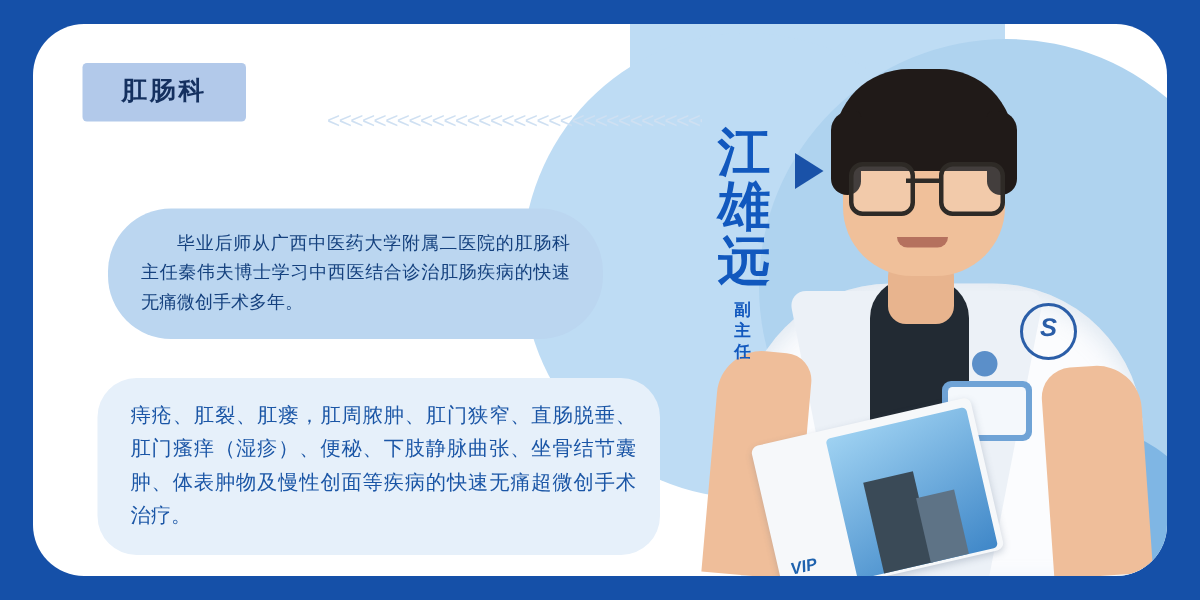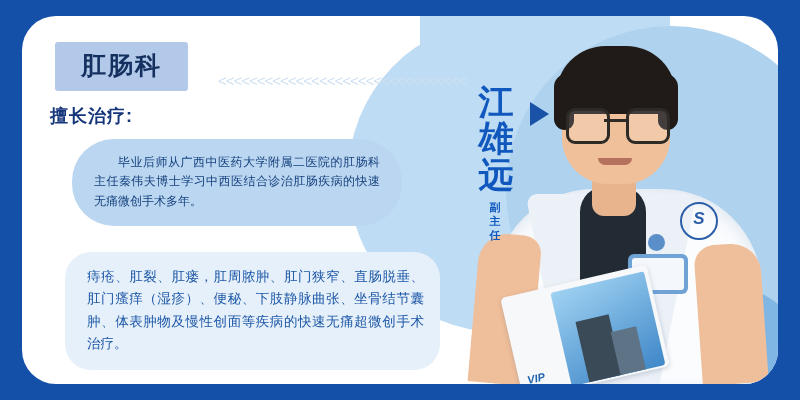--- a/index.html
+++ b/index.html
@@ -303,21 +303,21 @@
     top: 0;
     width: 450px;
     height: 368px;
   }
   .title-badge {
     position: absolute;
     left: 33px;
     top: 26px;
     background: #B2C9EA;
     color: #14305F;
-    font-size: 25px;
+    font-size: 17px;
     font-weight: bold;
     letter-spacing: 2px;
     padding: 7px 26px 9px 26px;
     border-radius: 3px;
   }
   .chevrons {
     position: absolute;
     left: 196px;
     top: 56px;
     width: 250px;
@@ -443,21 +443,20 @@
           <div class="brochure-tower"></div>
           <div class="brochure-tower2"></div>
         </div>
         <div class="brochure-vip">VIP</div>
       </div>
     </div>
 
     <div class="left-col">
       <div class="title-badge">肛肠科</div>
       <div class="chevrons">&lt;&lt;&lt;&lt;&lt;&lt;&lt;&lt;&lt;&lt;&lt;&lt;&lt;&lt;&lt;&lt;&lt;&lt;&lt;&lt;&lt;&lt;&lt;&lt;&lt;&lt;&lt;&lt;&lt;&lt;&lt;&lt;&lt;&lt;&lt;&lt;&lt;&lt;&lt;&lt;&lt;&lt;</div>
-      <div class="subtitle">擅长治疗:</div>
       <div class="bubble-a">毕业后师从广西中医药大学附属二医院的肛肠科主任秦伟夫博士学习中西医结合诊治肛肠疾病的快速无痛微创手术多年。</div>
       <div class="bubble-b">痔疮、肛裂、肛瘘，肛周脓肿、肛门狭窄、直肠脱垂、肛门瘙痒（湿疹）、便秘、下肢静脉曲张、坐骨结节囊肿、体表肿物及慢性创面等疾病的快速无痛超微创手术治疗。</div>
     </div>
 
     <div class="doc-name">
       <span>江</span>
       <span>雄</span>
       <span>远</span>
     </div>
     <div class="doc-title">

